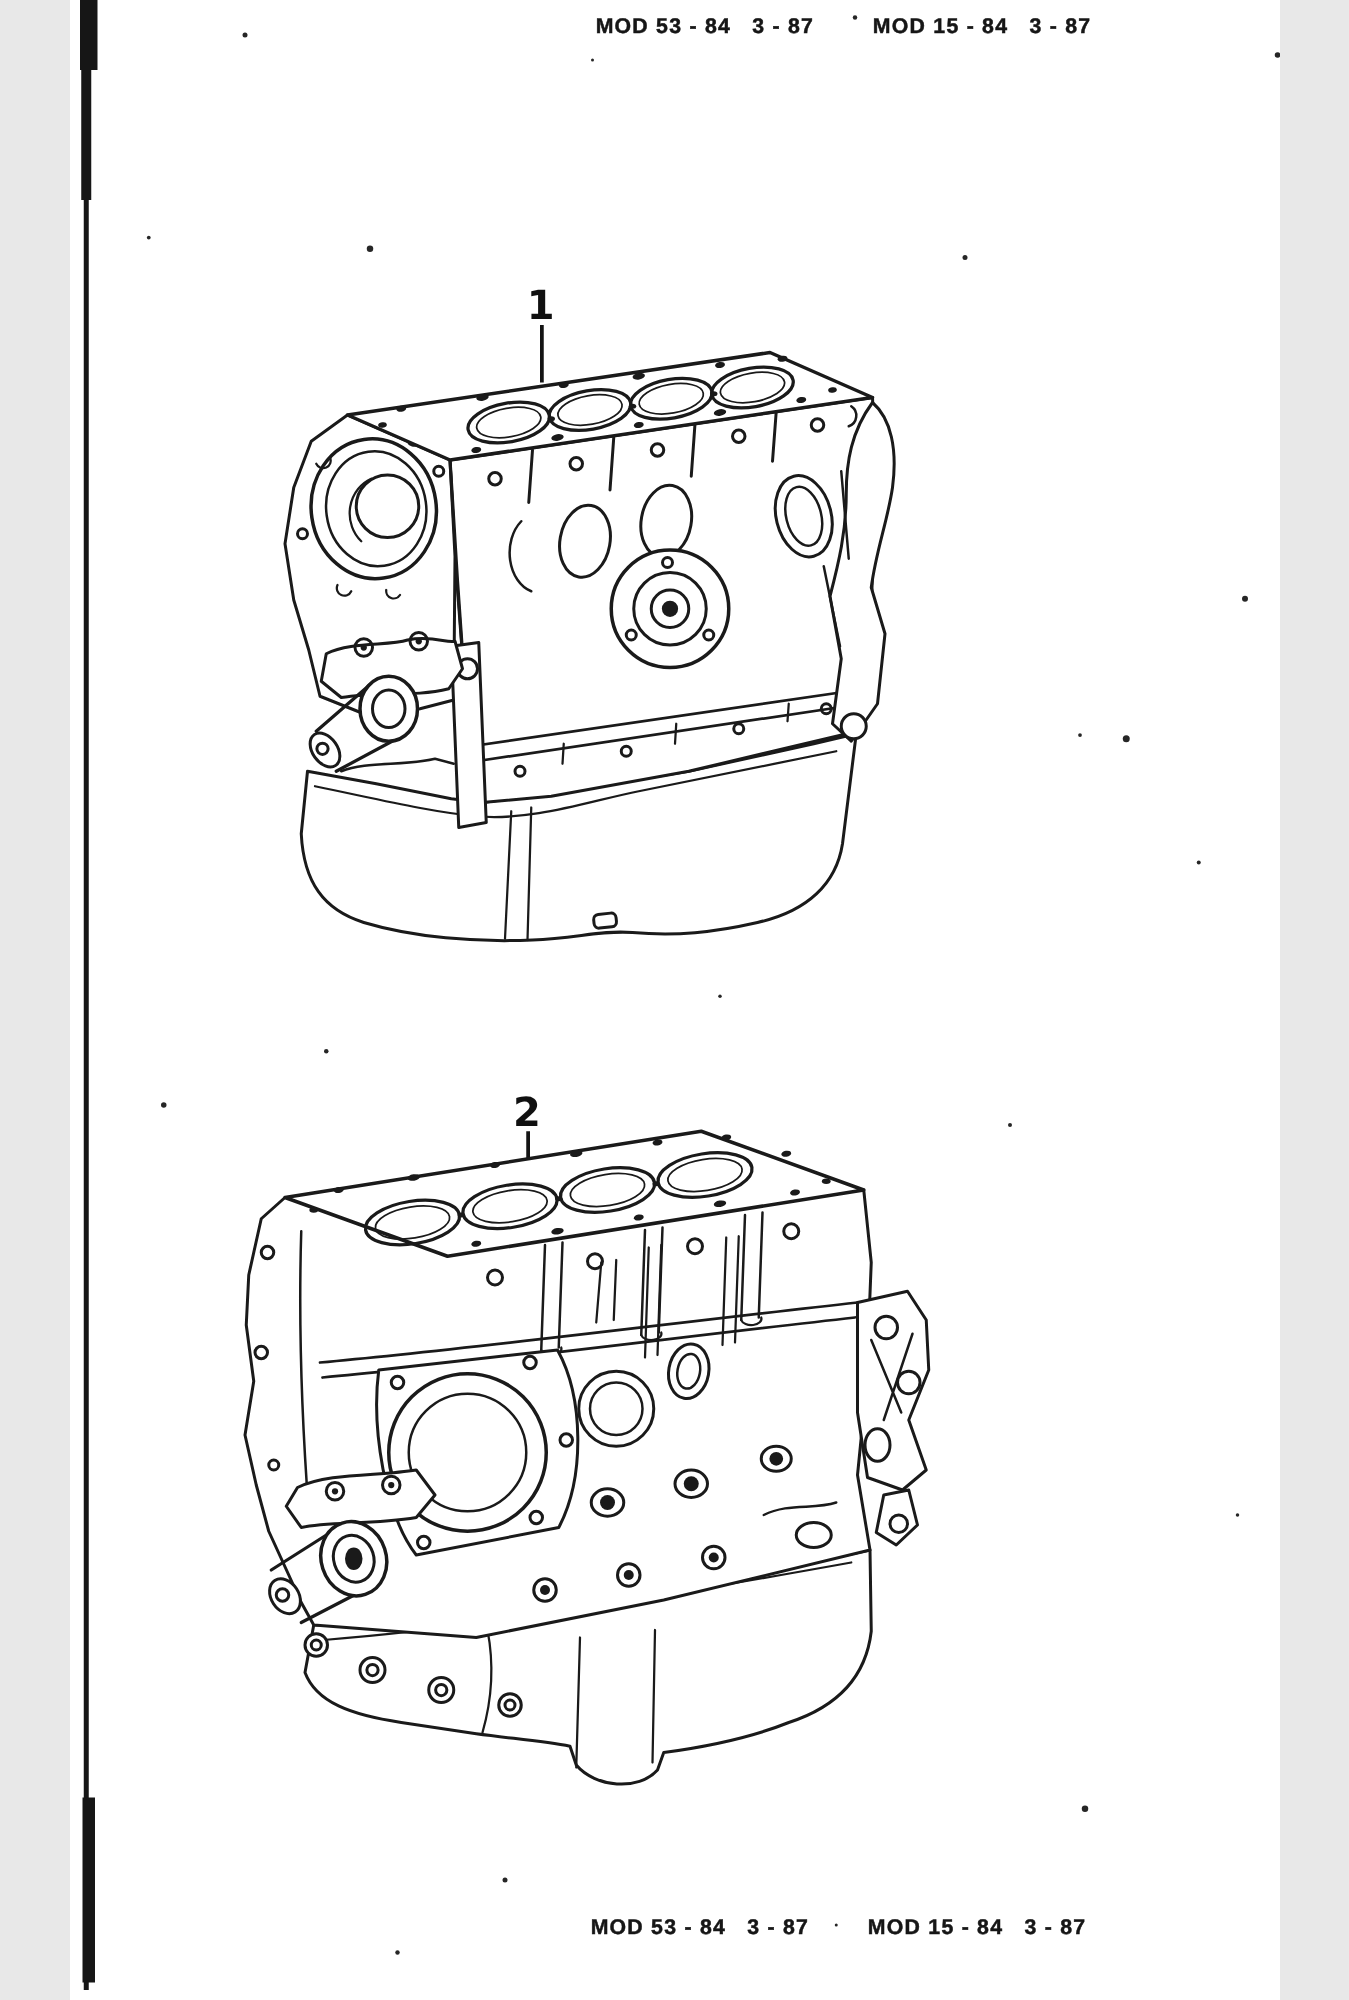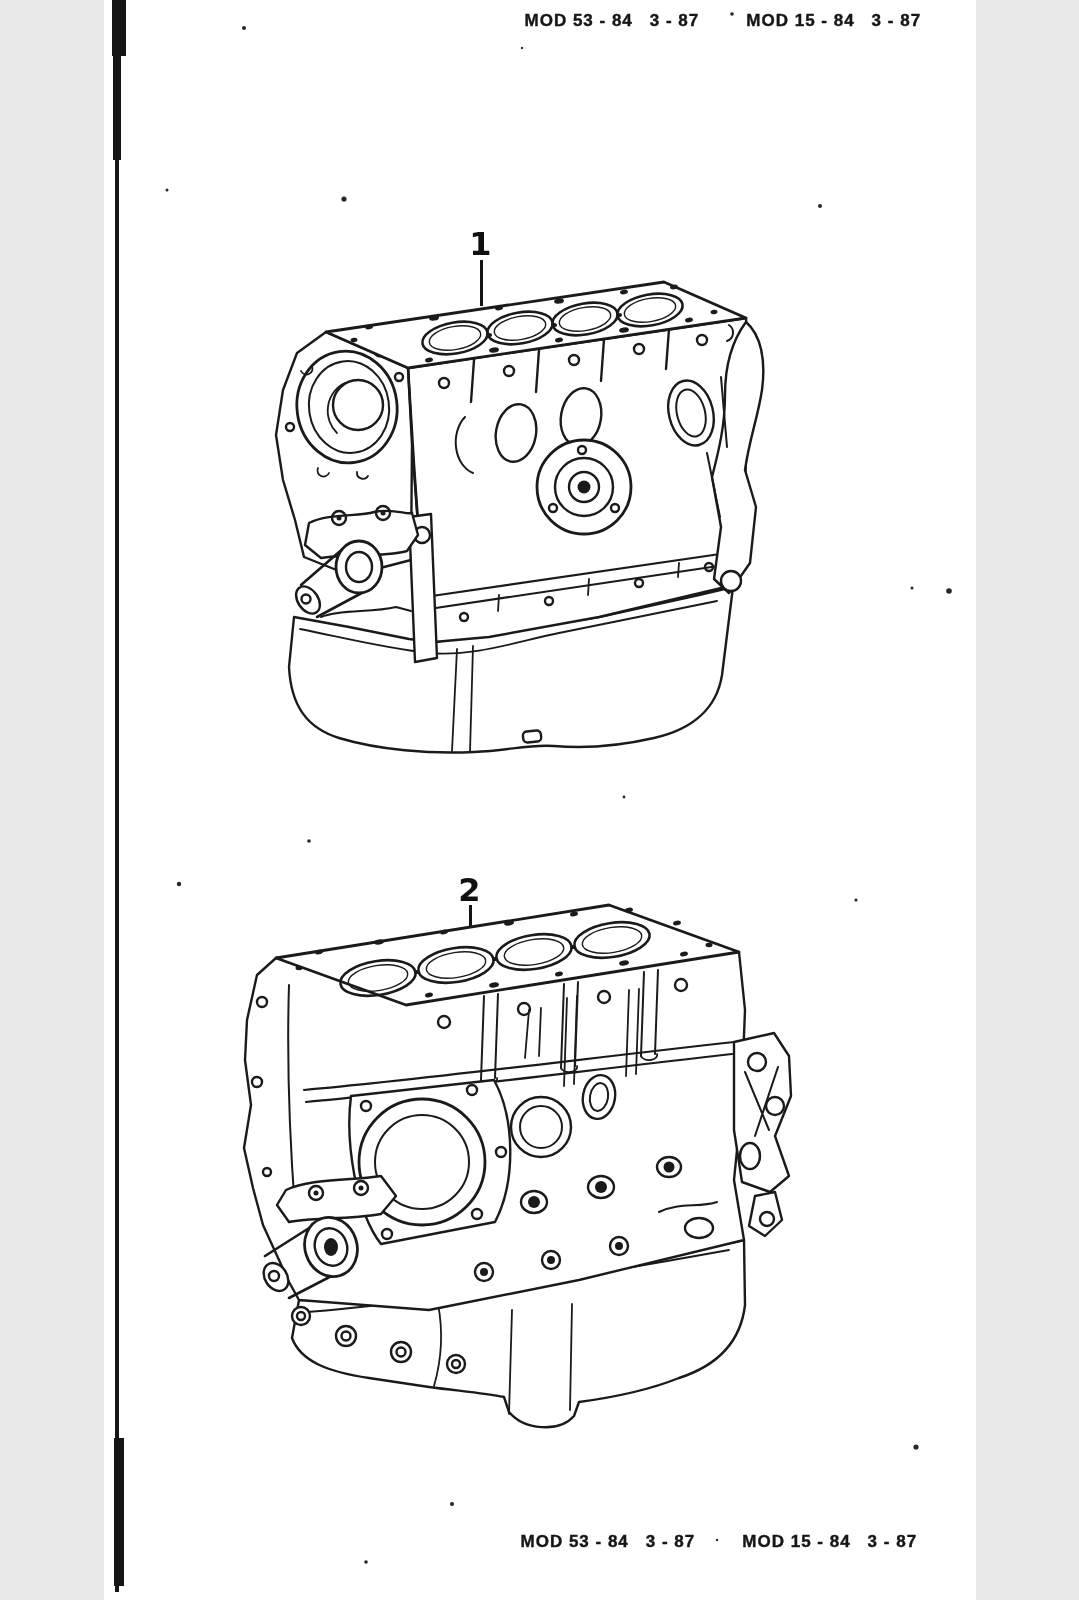--- a/index.html
+++ b/index.html
@@ -1,18 +1,18 @@
 <!DOCTYPE html>
 <html><head>
 <meta charset="utf-8">
 <style>
   html,body{margin:0;padding:0;background:#e8e8e8;}
   .page{
     position:relative;
-    width:872px;height:1600px;
+    width:968px;height:1600px;
     margin:0 auto;
     background:#ffffff;
     overflow:hidden;
     font-family:"Liberation Sans", sans-serif;
     color:#1a1a1a;
   }
   
   .edge{position:absolute;background:#161616;}
   .edge.left-thin{left:11px;top:0;width:4px;height:1592px;}
   .edge.left-thick-top{left:8px;top:0;width:14px;height:56px;}

